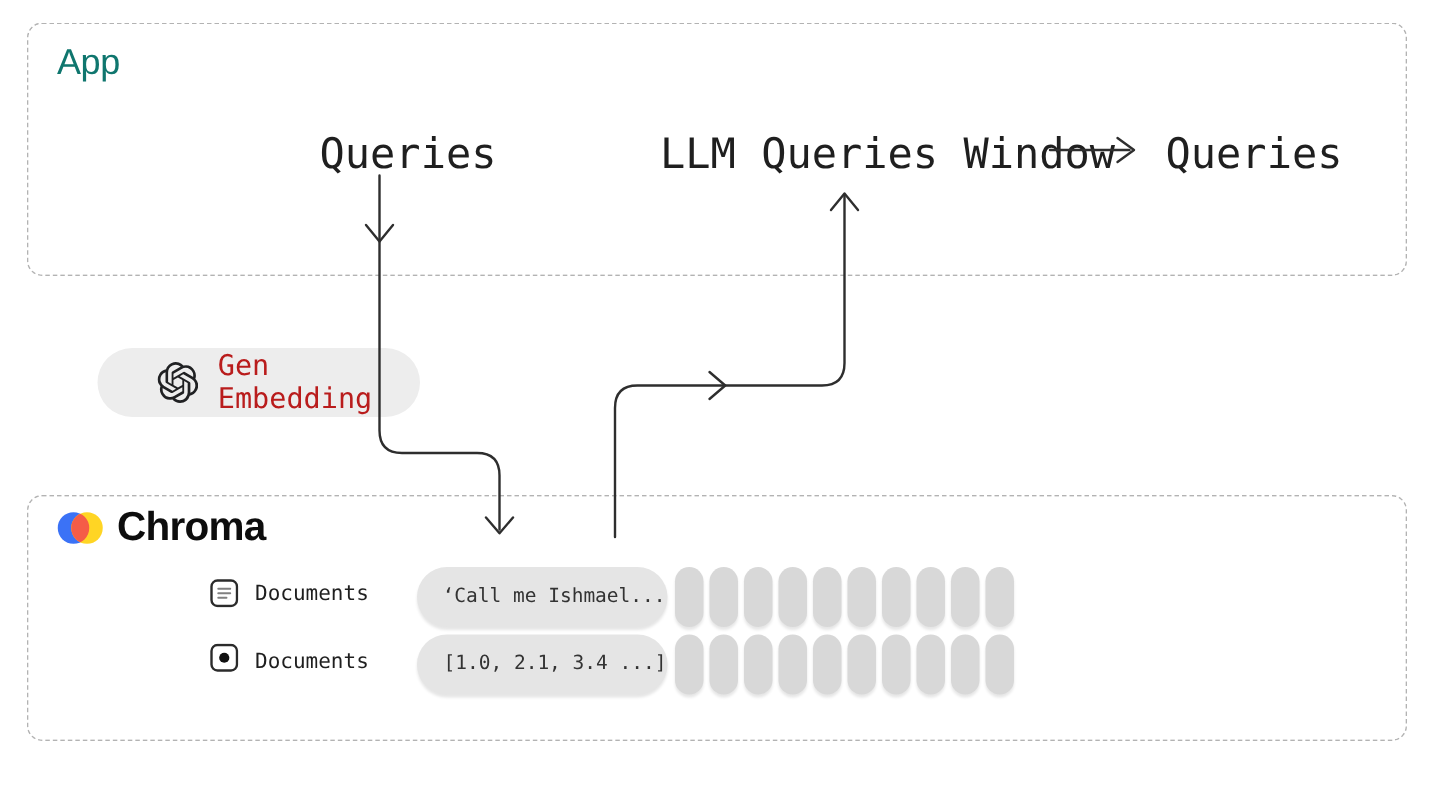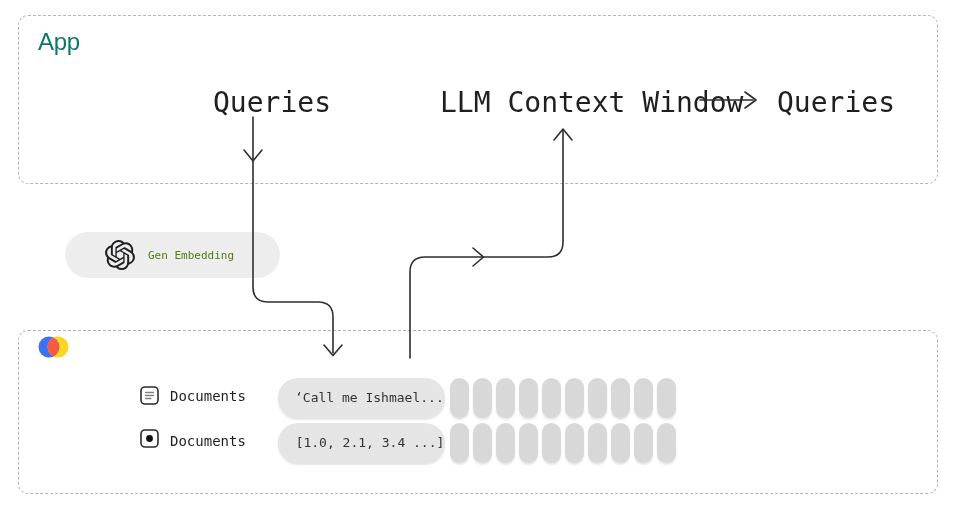--- a/index.html
+++ b/index.html
@@ -18,21 +18,21 @@
   .mono{font-family:"DejaVu Sans Mono","Liberation Mono",monospace;color:#1f1f1f;}
   .flow-label{font-size:28px;top:86px;white-space:nowrap;}
   #queries-label{left:213px;}
   #llm-label{left:440px;}
   #answer-label{left:777px;}
 
   
   #gen-pill{left:65px;top:232px;width:215px;height:46px;border-radius:23px;
             background:#ededed;display:flex;align-items:center;padding-left:40px;
             box-sizing:border-box;gap:13px;}
-  #gen-pill .lbl{font-size:11px;color:#4d7c0f;}
+  #gen-pill .lbl{font-size:19px;color:#b91c1c;}
 
   
   #chroma-header{left:38px;top:336px;display:flex;align-items:center;gap:9px;}
   #chroma-title{font-weight:700;font-size:27px;letter-spacing:-0.5px;color:#0d0d0d;}
 
   
   .row-icon{width:19px;height:19px;}
   .row-label{font-size:14px;white-space:nowrap;}
   .value-pill{width:167px;height:40px;border-radius:20px;background:#e5e5e5;
               box-shadow:0 2px 2px rgba(0,0,0,0.10);
@@ -56,21 +56,21 @@
   #arrow-layer path{fill:none;stroke:#2e2e2e;stroke-width:1.6;
                     stroke-linecap:round;stroke-linejoin:round;}
 </style>
 </head>
 <body>
 
 <div id="app-box" class="dashed-box"></div>
 <div id="app-title" class="abs box-title">App</div>
 
 <div id="queries-label" class="abs mono flow-label">Queries</div>
-<div id="llm-label" class="abs mono flow-label">LLM Context Window</div>
+<div id="llm-label" class="abs mono flow-label">LLM Queries Window</div>
 <div id="answer-label" class="abs mono flow-label">Queries</div>
 
 <div id="gen-pill" class="abs">
   <svg width="30" height="30" viewBox="0 0 24 24">
     <path fill="#202123" d="M22.2819 9.8211a5.9847 5.9847 0 0 0-.5157-4.9108 6.0462 6.0462 0 0 0-6.5098-2.9A6.0651 6.0651 0 0 0 4.9807 4.1818a5.9847 5.9847 0 0 0-3.9977 2.9 6.0462 6.0462 0 0 0 .7427 7.0966 5.98 5.98 0 0 0 .511 4.9107 6.051 6.051 0 0 0 6.5146 2.9001A5.9847 5.9847 0 0 0 13.2599 24a6.0557 6.0557 0 0 0 5.7718-4.2058 5.9894 5.9894 0 0 0 3.9977-2.9001 6.0557 6.0557 0 0 0-.7475-7.073zm-9.022 12.6081a4.4755 4.4755 0 0 1-2.8764-1.0408l.1419-.0804 4.7783-2.7582a.7948.7948 0 0 0 .3927-.6813v-6.7369l2.02 1.1686a.071.071 0 0 1 .038.0615v5.5826a4.504 4.504 0 0 1-4.4945 4.4849zm-9.6607-4.1254a4.4708 4.4708 0 0 1-.5346-3.0137l.142.0852 4.783 2.7582a.7712.7712 0 0 0 .7806 0l5.8428-3.3685v2.3324a.0804.0804 0 0 1-.0332.0615L9.74 19.9502a4.4992 4.4992 0 0 1-6.1408-1.6464zM2.3408 7.8956a4.485 4.485 0 0 1 2.3655-1.9728V11.6a.7664.7664 0 0 0 .3879.6765l5.8144 3.3543-2.0201 1.1685a.0757.0757 0 0 1-.071 0l-4.8303-2.7865A4.504 4.504 0 0 1 2.3408 7.8956zm16.5963 3.8558L13.1038 8.364 15.1192 7.2a.0757.0757 0 0 1 .071 0l4.8303 2.7913a4.4944 4.4944 0 0 1-.6765 8.1042v-5.6772a.79.79 0 0 0-.407-.667zm2.0107-3.0231l-.142-.0852-4.7735-2.7818a.7759.7759 0 0 0-.7854 0L9.409 9.2297V6.8974a.0662.0662 0 0 1 .0284-.0615l4.8303-2.7866a4.4992 4.4992 0 0 1 6.6802 4.66zM8.3065 12.863l-2.02-1.1638a.0804.0804 0 0 1-.038-.0567V6.0742a4.4992 4.4992 0 0 1 7.3757-3.4537l-.142.0805L8.704 5.459a.7948.7948 0 0 0-.3927.6813zm1.0976-2.3654l2.602-1.4998 2.6069 1.4998v2.9994l-2.5974 1.4997-2.6067-1.4997z"></path>
   </svg>
   <span class="lbl mono">Gen Embedding</span>
 </div>
 
 <div id="chroma-box" class="dashed-box"></div>
@@ -80,20 +80,21 @@
         <clipPath id="leftClip">
           <circle cx="11" cy="11" r="10.5"></circle>
         </clipPath>
       </defs>
     <circle cx="11" cy="11" r="10.5" fill="#3b72f6"></circle>
     <circle cx="20" cy="11" r="10.5" fill="#ffd524"></circle>
     <g clip-path="url(#leftClip)">
         <circle cx="20" cy="11" r="10.5" fill="#f55c47"></circle>
       </g>
   </svg>
+  <span id="chroma-title">Chroma</span>
 </div>
 
 <svg id="doc-icon" class="abs row-icon" viewBox="0 0 19 19">
   <rect x="1" y="1" width="17" height="17" rx="4" fill="#ffffff" stroke="#2b2b2b" stroke-width="1.6"></rect>
   <path d="M5.5 6.5 H13.5 M5.5 9.5 H13.5 M5.5 12.5 H11" stroke="#808080" stroke-width="1.3" stroke-linecap="round"></path>
 </svg>
 <div id="doc-label" class="abs mono row-label">Documents</div>
 <div id="doc-pill" class="abs mono value-pill">‘Call me Ishmael...</div>
 <div id="doc-cells" class="abs vcells">
     <div class="vcell"></div>

